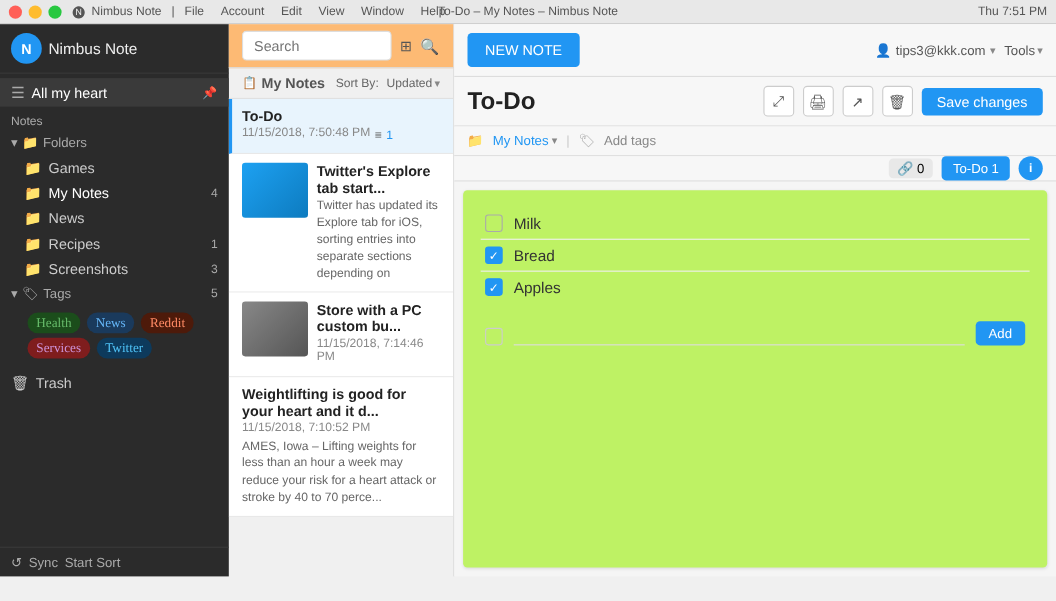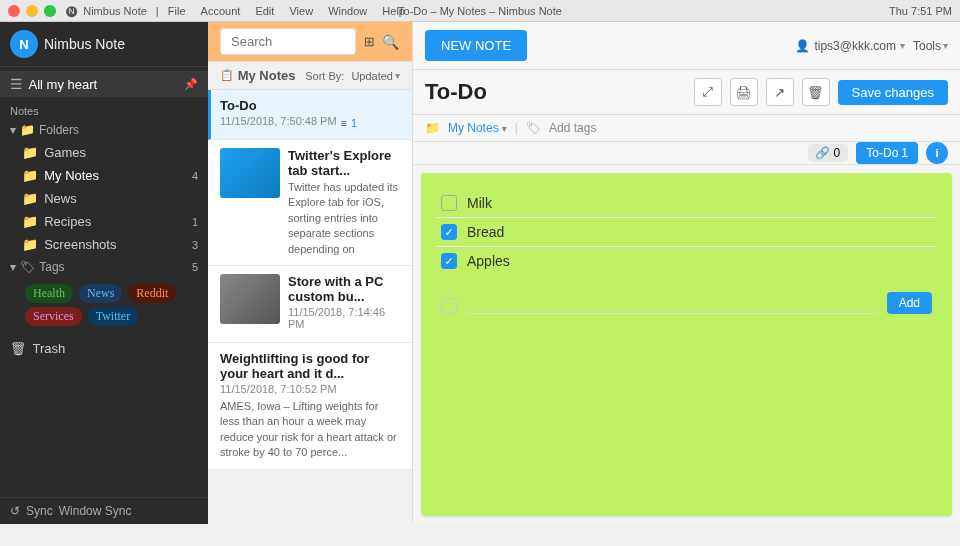--- a/index.html
+++ b/index.html
@@ -327,21 +327,21 @@
 
       <div class="sidebar-section-row" style="margin-top:4px;">
         <span>🗑</span>
         <span>Trash</span>
       </div>
     </div>
 
     <div id="sidebar-footer">
       <span>↺</span>
       <span>Sync</span>
-      <span>Window Sync</span>
+      <span>Start Sort</span>
     </div>
   </div>
 
   <div style="display:flex; flex-direction:column; width:205px; flex-shrink:0; border-right:1px solid #ddd;">
 
     <div id="topbar">
       <input type="text" class="topbar-search" style="width: 130px;" placeholder="Search">
       <span style="font-size:13px; color:#555; cursor:pointer;">⊞</span>
       <span style="font-size:14px; color:#555; cursor:pointer;">🔍</span>
     </div>

